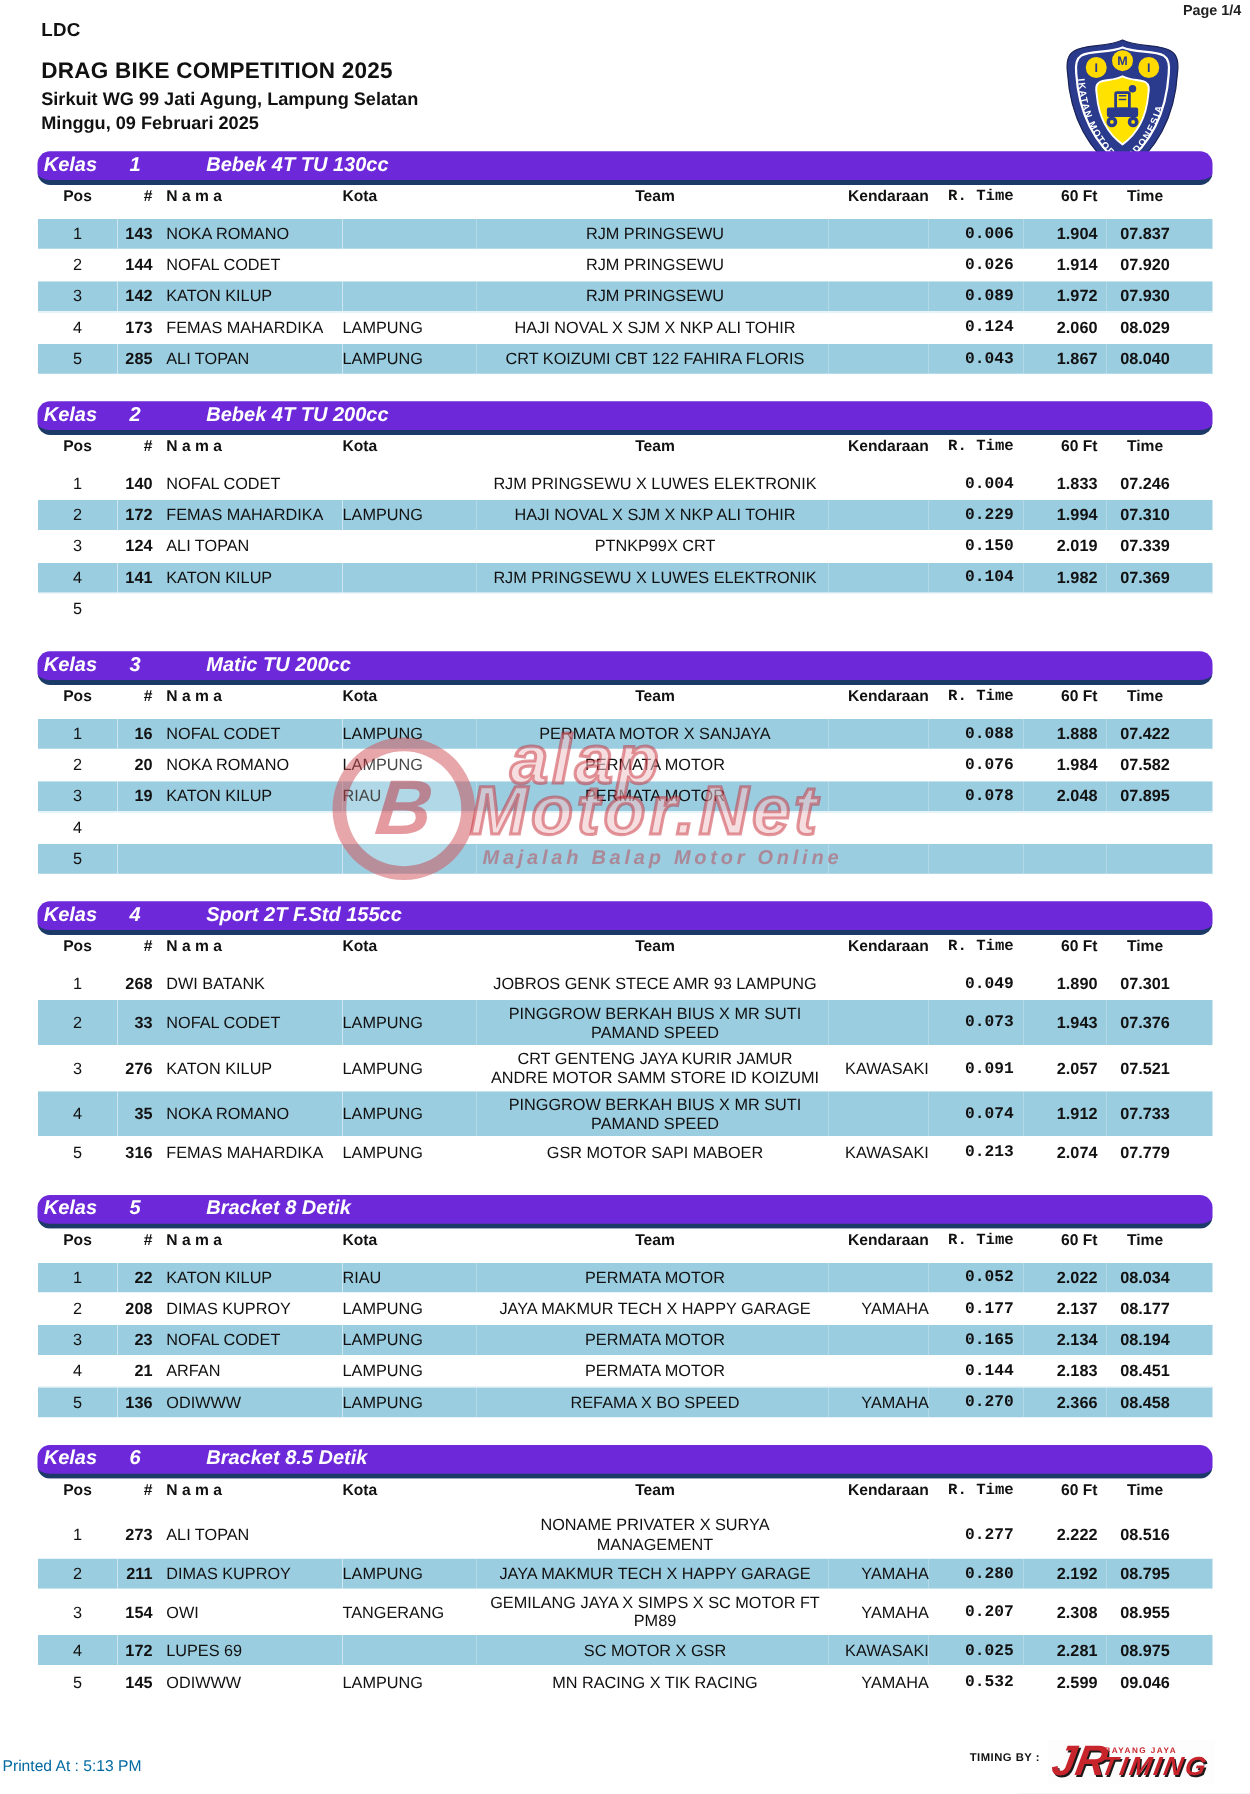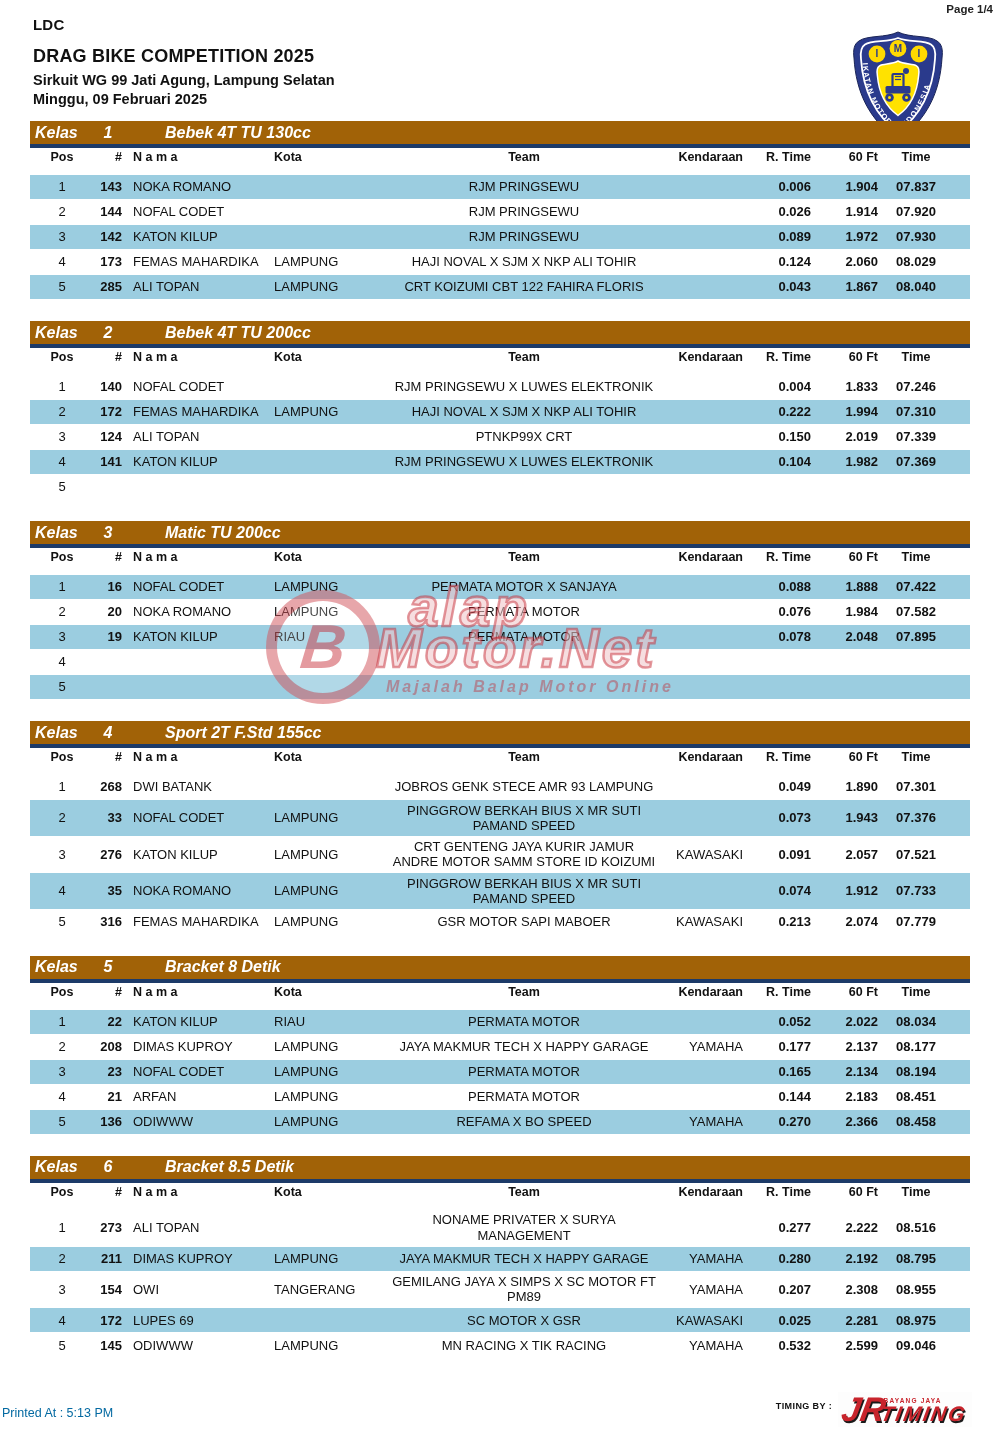--- a/index.html
+++ b/index.html
@@ -16,23 +16,23 @@
   .venue    { font-size:14.5px; font-weight:bold; margin-top:5px; }
   .date     { font-size:14.5px; font-weight:bold; margin-top:3px; }
   .doc-title{ text-align:center; font-size:18px; font-weight:bold; letter-spacing:.6px;
               text-decoration:underline; margin-top:10px; }
   .imi-logo { position:absolute; top:30px; right:52px; width:100px; height:112px; }
 
   
   main { margin:14px 30px 0 30px; position:relative; z-index:2; }
   section.kelas { margin-bottom:21px; }
   .kbar {
-    height:23px; background:#a16207; border-bottom:4px solid #1c3a68;
+    height:23px; background:#6d28d9; border-bottom:4px solid #1c3a68;
     color:#fff; font-weight:bold; font-style:italic; font-size:16px;
-    display:flex; align-items:center; padding-left:5px;
+    display:flex; align-items:center; padding-left:5px;border-radius:10px;
   }
   .kbar .klabel { width:56px; }
   .kbar .kno    { width:34px; text-align:center; }
   .kbar .kname  { margin-left:40px; }
 
   table { width:940px; border-collapse:collapse; table-layout:fixed; }
   th {
     font-size:12.5px; font-weight:bold; padding:2px 0 3px 0;
     border-bottom:2.5px solid #000; white-space:nowrap;
   }
@@ -40,21 +40,21 @@
   tbody tr:first-child td { border-top:8px solid #fff; }
   tr.hl td { background:#9bcde0; background-clip:padding-box; }
   tbody td { border-bottom:1.5px solid #fff; }
 
   .c-pos  { text-align:center; }
   .c-num  { text-align:right; padding-right:6px; font-weight:bold; }
   .c-nama { text-align:left; padding-left:5px; }
   .c-kota { text-align:left; }
   .c-team { text-align:center; padding-left:4px; white-space:pre-line; }
   .c-kend { text-align:right; }
-  .c-rtime{ text-align:right; padding-right:8px; font-weight:bold; }
+  .c-rtime{ text-align:right; padding-right:8px; font-weight:bold;font-family:Liberation Mono, monospace; }
   .c-60   { text-align:right; padding-right:7px; font-weight:bold; }
   .c-time { text-align:center; padding-right:23px; font-weight:bold; }
   th.c-num { font-weight:bold; }
 
   
   .wm {
     position:absolute; left:266px; top:580px; z-index:6; pointer-events:none;
     display:flex; align-items:flex-start;
   }
   .wm-circle {
@@ -278,21 +278,21 @@
               <td class="c-60">1.833</td>
               <td class="c-time">07.246</td>
             </tr>
             <tr class="hl">
               <td class="c-pos">2</td>
               <td class="c-num">172</td>
               <td class="c-nama">FEMAS MAHARDIKA</td>
               <td class="c-kota">LAMPUNG</td>
               <td class="c-team">HAJI NOVAL X SJM X NKP ALI TOHIR</td>
               <td class="c-kend"></td>
-              <td class="c-rtime">0.222</td>
+              <td class="c-rtime">0.229</td>
               <td class="c-60">1.994</td>
               <td class="c-time">07.310</td>
             </tr>
             <tr>
               <td class="c-pos">3</td>
               <td class="c-num">124</td>
               <td class="c-nama">ALI TOPAN</td>
               <td class="c-kota"></td>
               <td class="c-team">PTNKP99X CRT</td>
               <td class="c-kend"></td>

